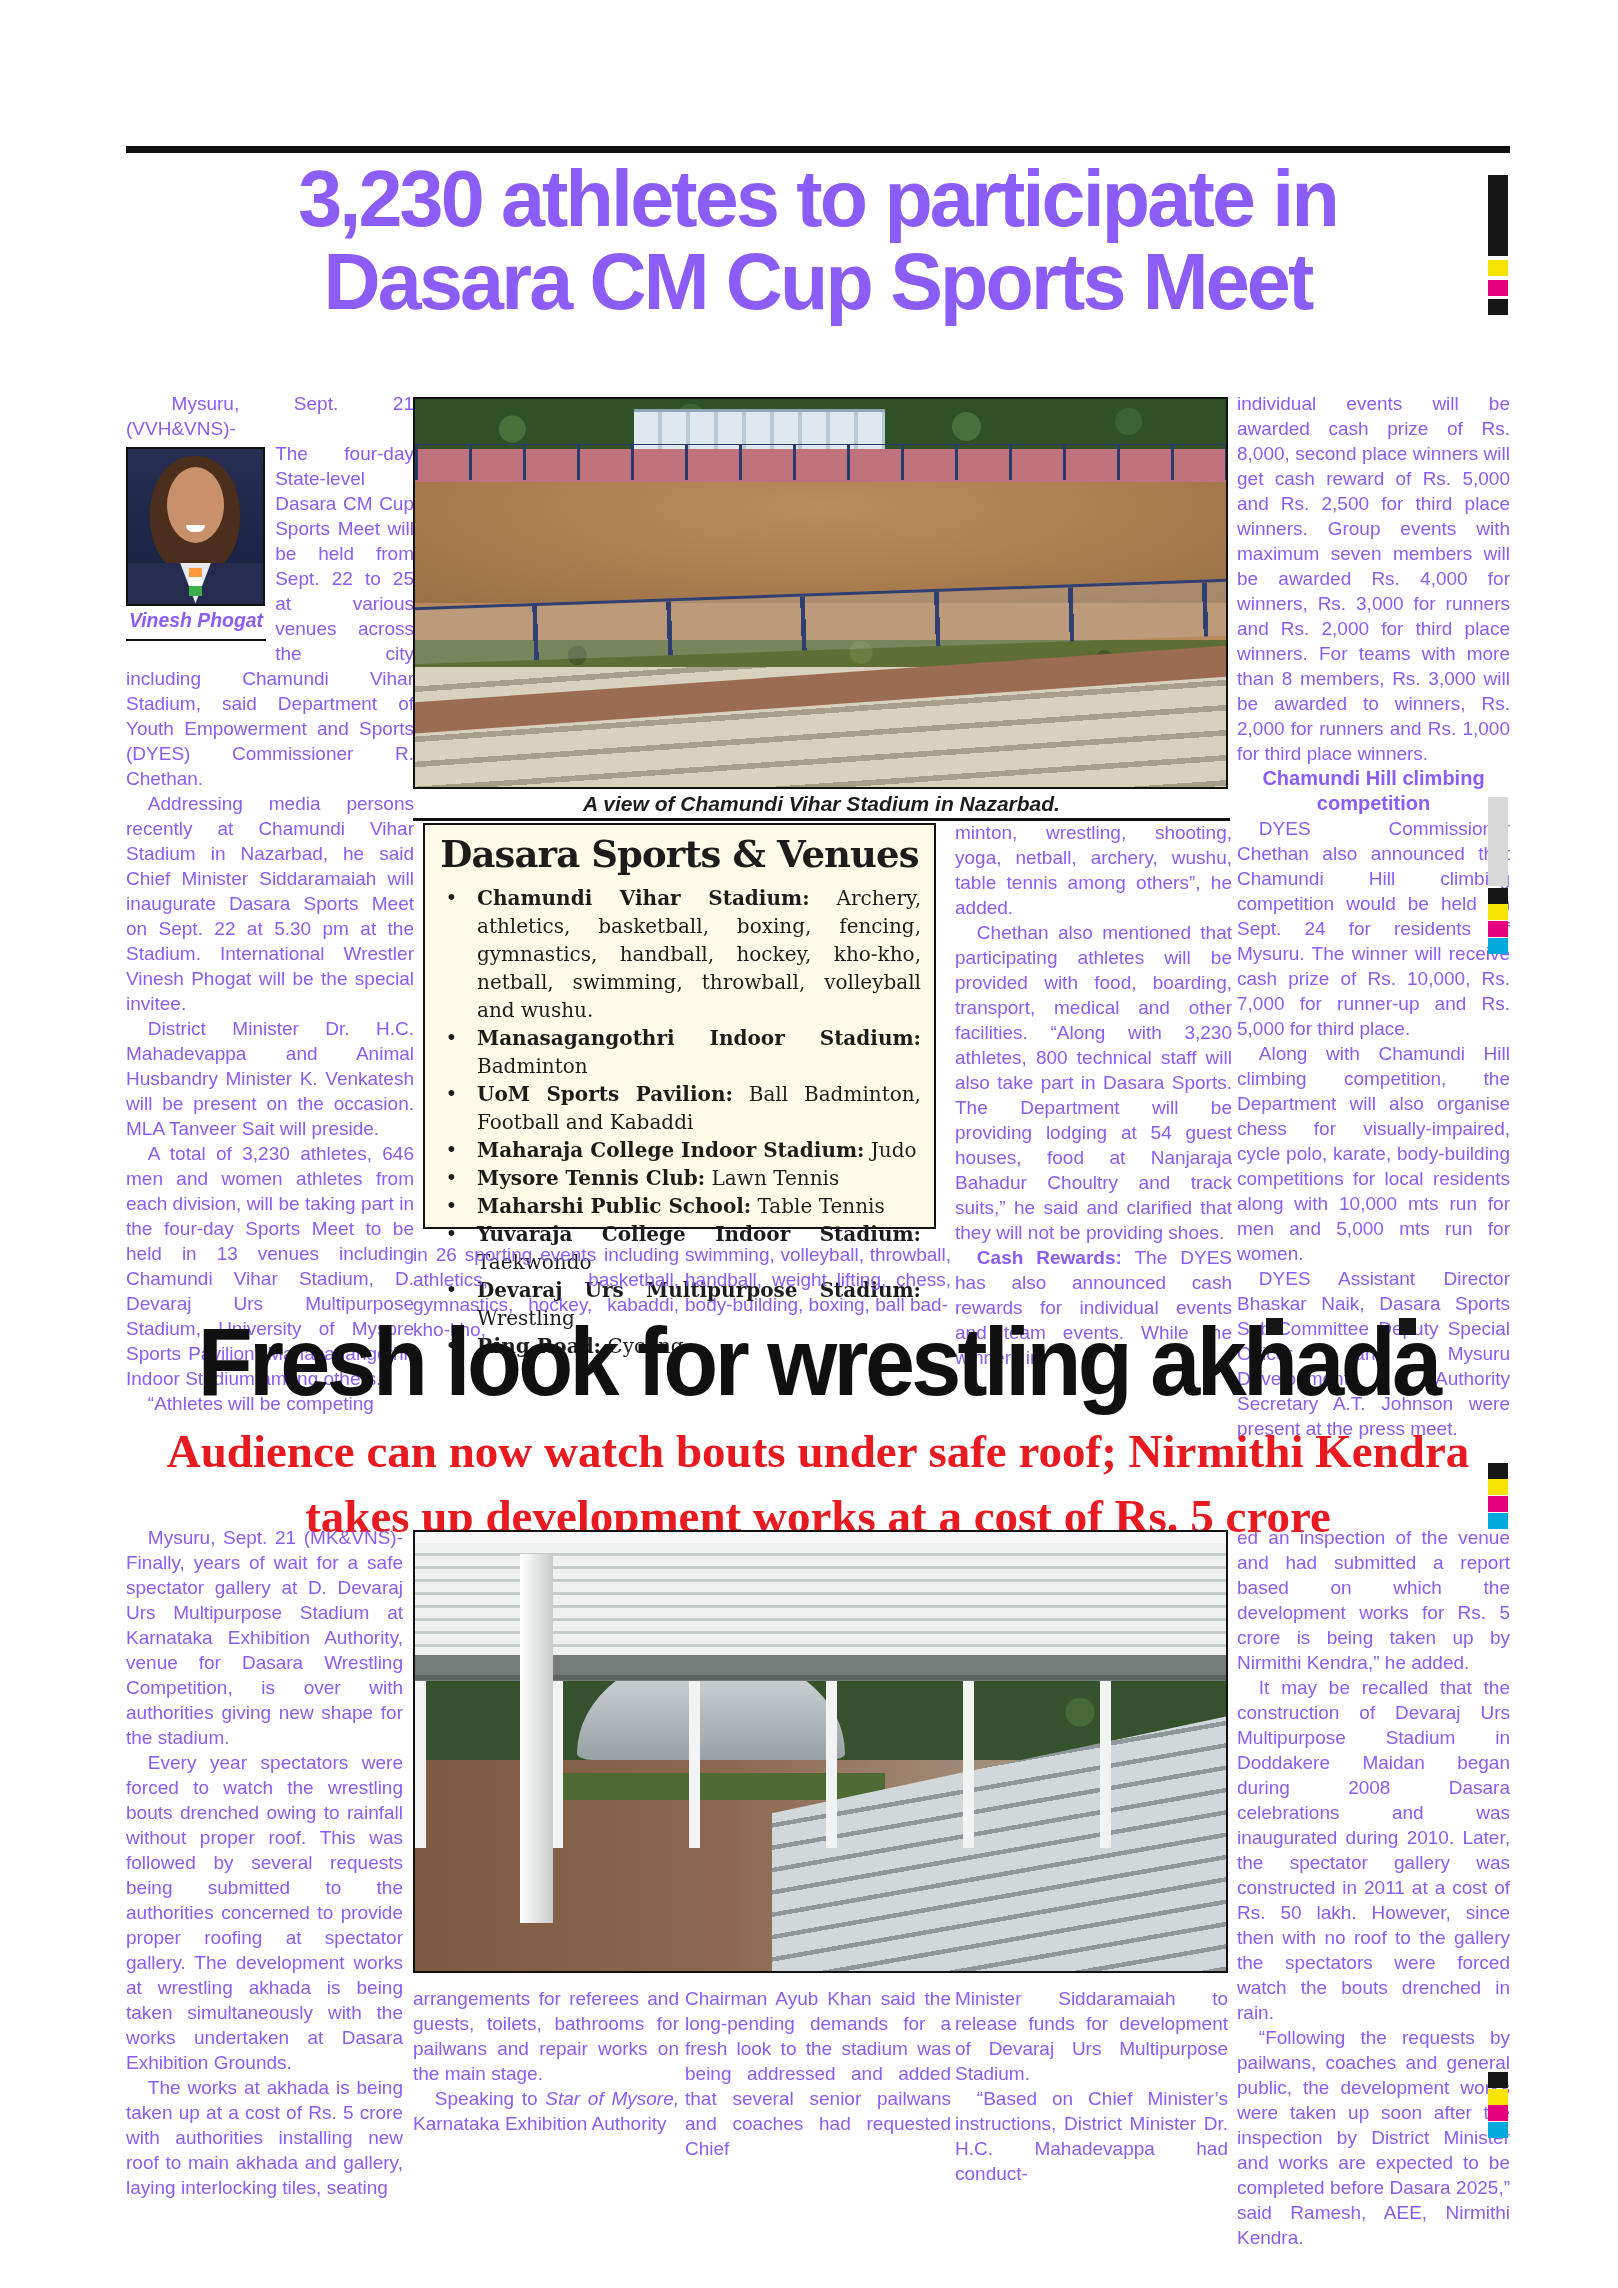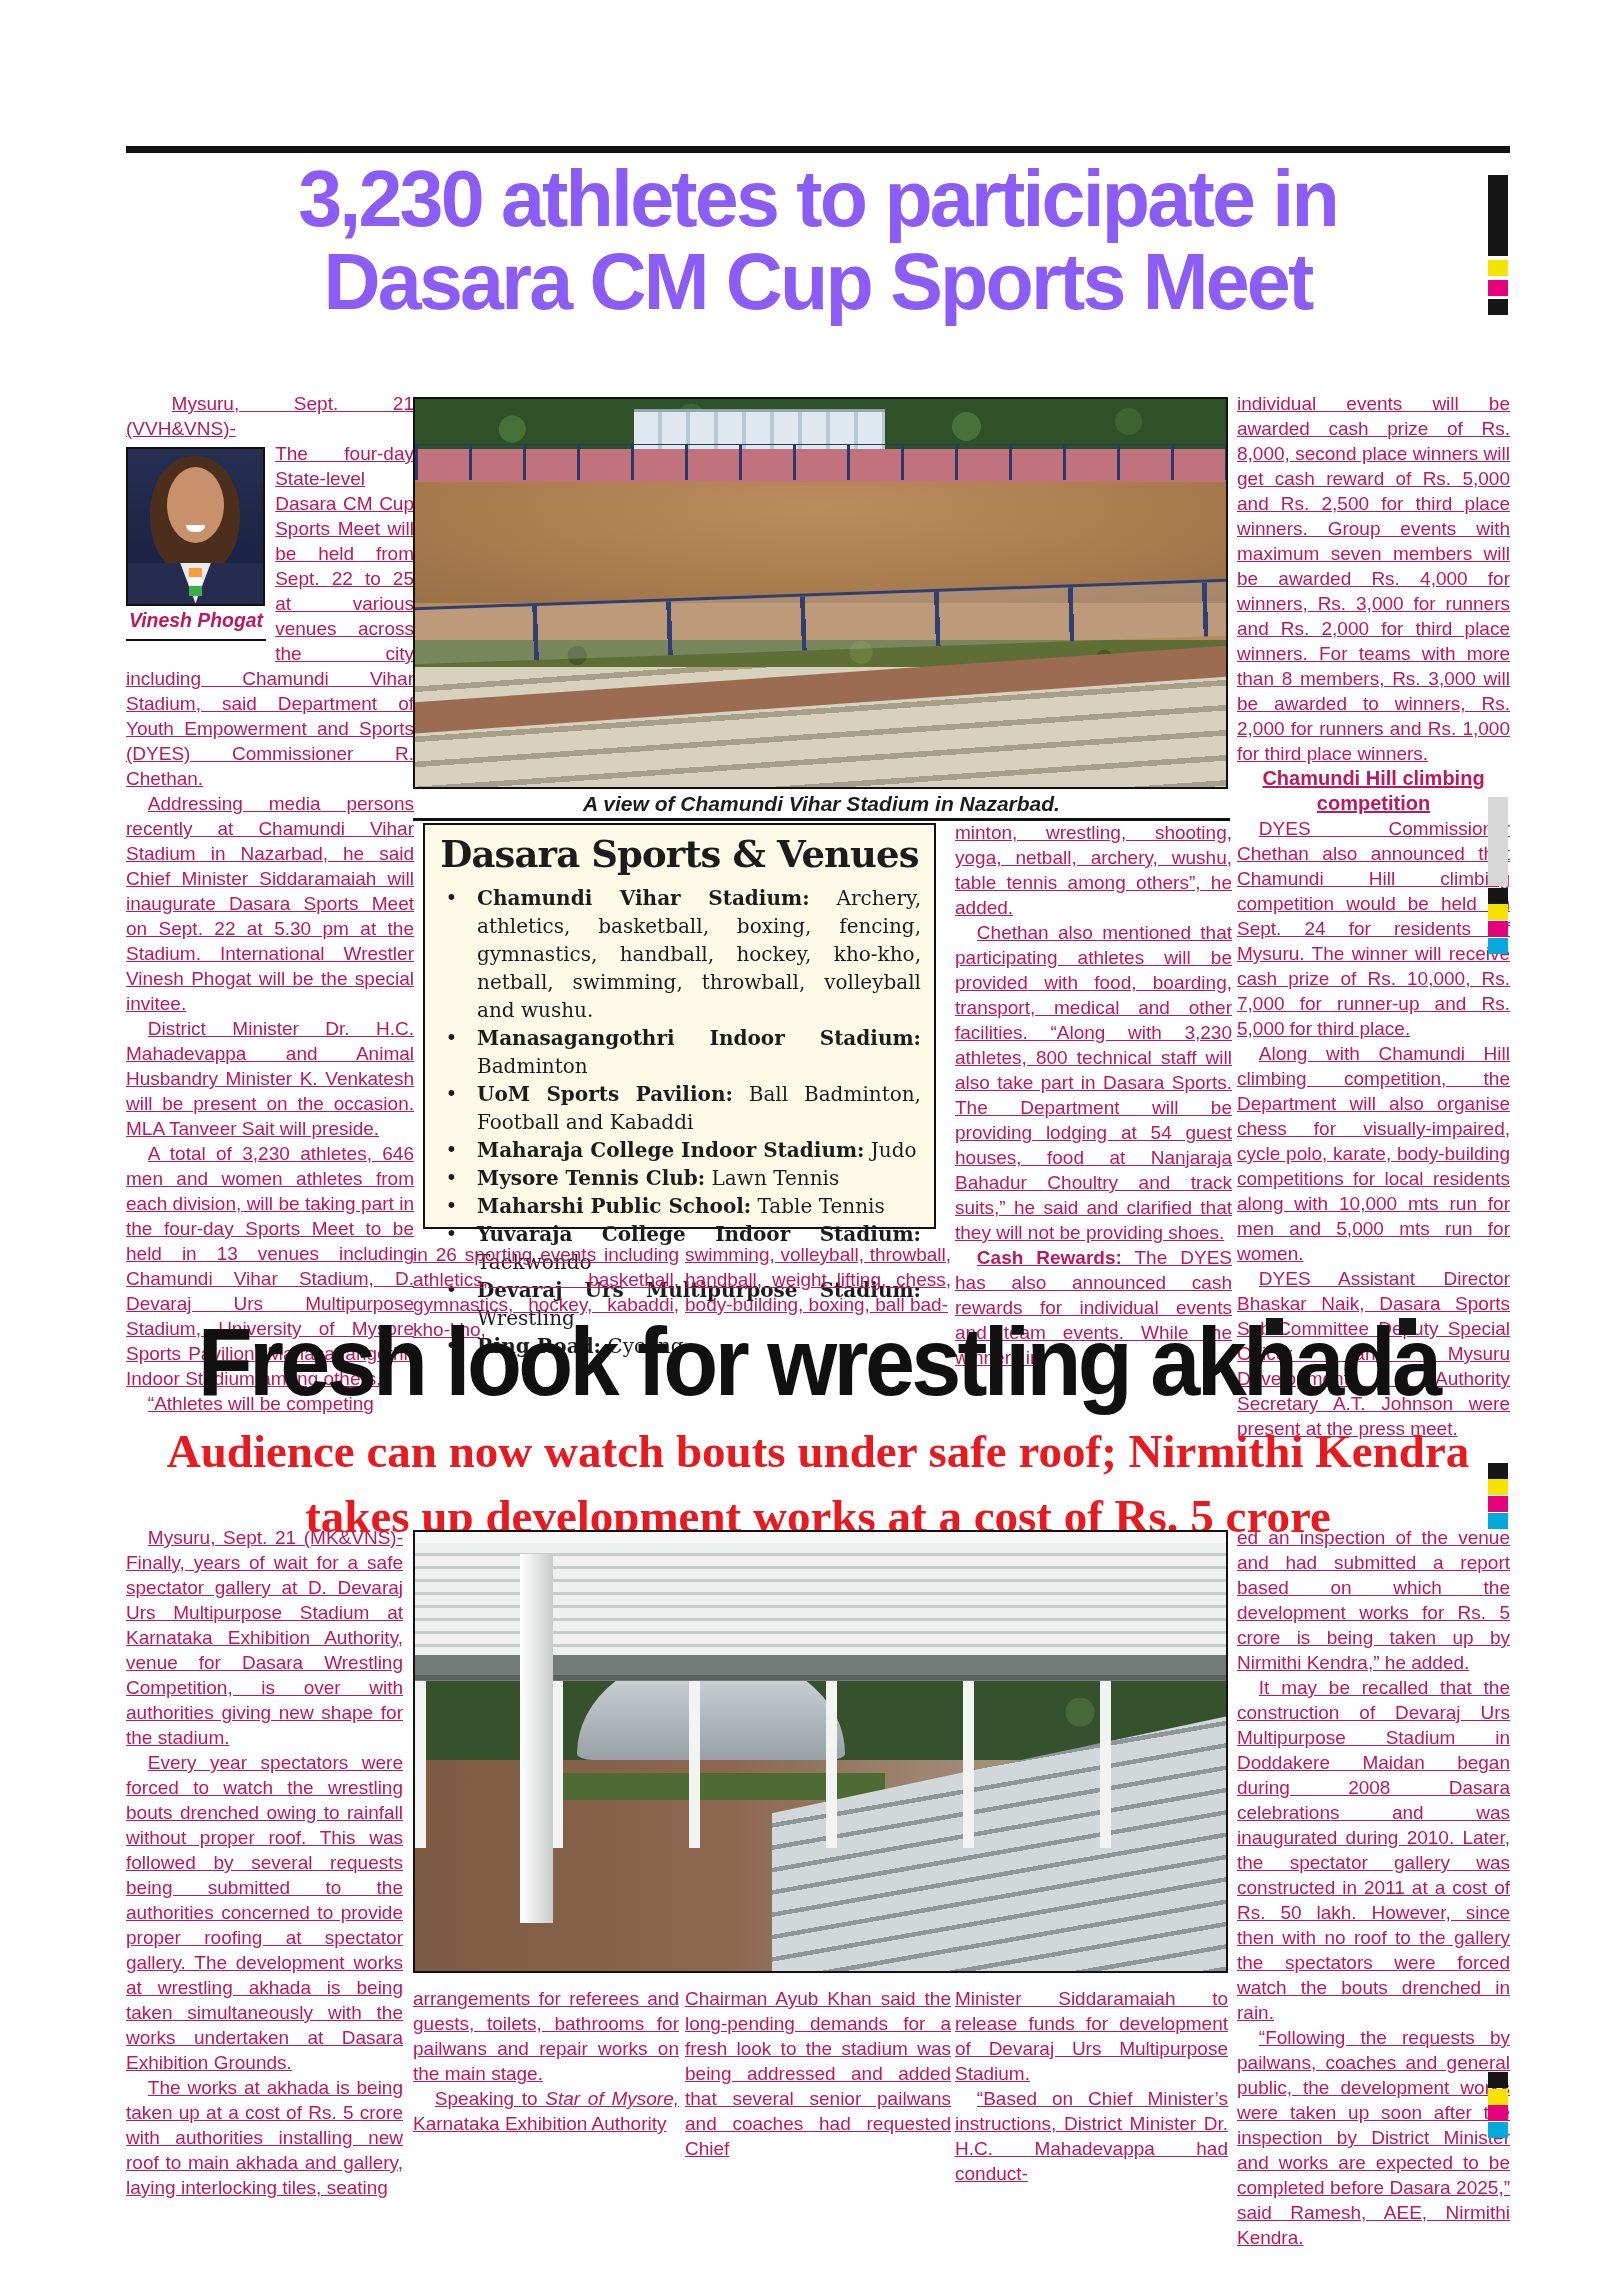--- a/index.html
+++ b/index.html
@@ -14,21 +14,21 @@
   .masthead .pageno{position:absolute;right:0;top:0;}
   .head-rule{position:absolute;left:126px;top:146px;width:1384px;height:6.5px;background:#111;}
 
   
   .hl1{position:absolute;left:92px;top:157px;width:1451px;text-align:center;
        color:#8b5cf6;font-weight:700;font-size:79px;line-height:83px;letter-spacing:-2.8px;}
   .sub1{position:absolute;left:126px;top:328px;width:1384px;text-align:center;
         font-family:"Liberation Serif",serif;font-size:40px;line-height:44px;color:#111;}
 
   
-  .body-text{font-size:19px;line-height:25px;text-align:justify;color:#be185d;text-decoration:underline;}
+  .body-text{font-size:19px;line-height:25px;text-align:justify;color:#8b5cf6;}
   .body-text p{margin:0;}
   .body-text p.ind{text-indent:1.15em;}
   .body-text .b{font-weight:700;}
   .body-text .i{font-style:italic;}
   .dateline{text-indent:2.4em;}
   .subhead{font-weight:700;text-align:center;text-indent:0;font-size:20px;}
 
   
   .a1-col1{position:absolute;left:126px;top:391px;width:288px;}
   .a1-col3{position:absolute;left:955px;top:820px;width:277px;}

